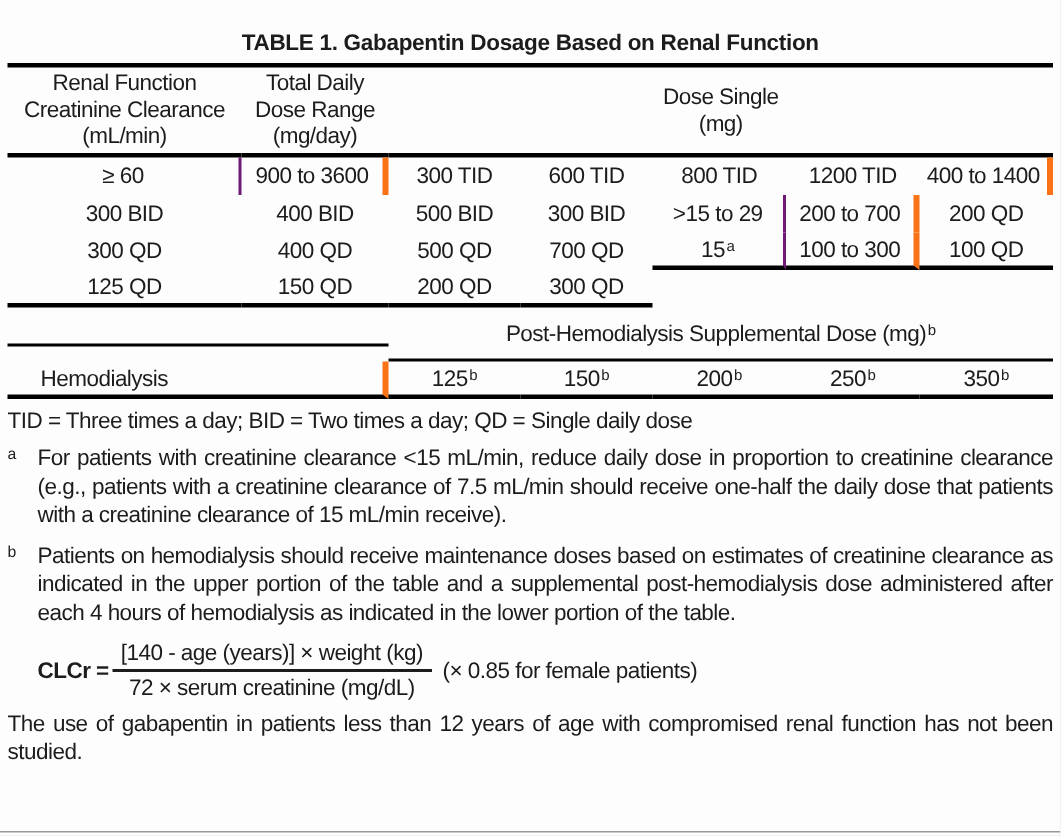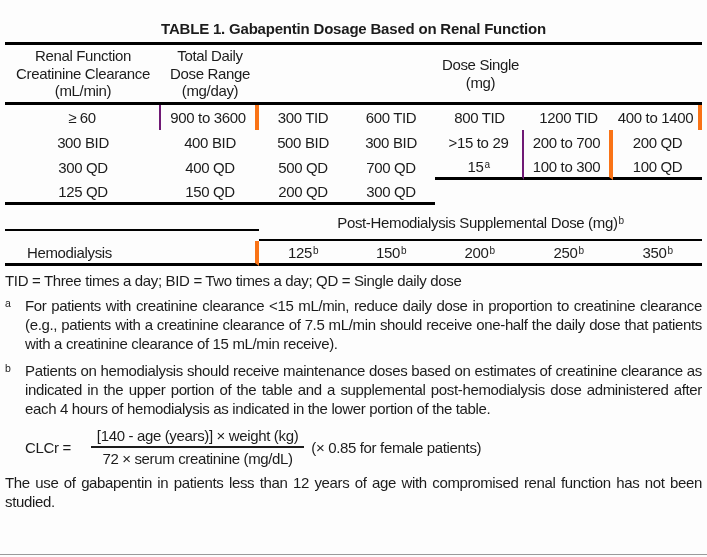--- a/index.html
+++ b/index.html
@@ -33,21 +33,21 @@
   .ph-spacer{height:26px;box-sizing:border-box;}
   .ph-header{height:36px;}
   .hemo-label{justify-content:flex-start;padding-left:22px;}
   sup{font-size:10px;line-height:0;position:relative;top:-1px;margin-left:1px;}
   .legend{font-size:15px;margin-top:5px;line-height:19px;}
   .fn{display:flex;margin-top:6px;}
   .fn-marker{width:20px;flex:0 0 20px;font-size:10.5px;padding-top:0;line-height:14px;}
   .fn-text{flex:1;font-size:15px;line-height:19px;text-align:justify;}
   .para{font-size:15px;line-height:19px;text-align:justify;margin-top:6px;}
   .equation{display:flex;align-items:center;margin:9px 0 3px 20px;font-size:15px;}
-  .eq-lhs{margin-right:20px;white-space:nowrap;}
+  .eq-lhs{margin-right:2px;white-space:nowrap;font-weight:bold;}
   .frac{display:inline-block;text-align:center;}
   .frac-num{padding:0 6px 2px 6px;border-bottom:2px solid #1c1c1c;white-space:nowrap;}
   .frac-den{padding:2px 6px 0 6px;white-space:nowrap;}
   .eq-suffix{margin-left:7px;white-space:nowrap;}
   .bottom-rule{position:absolute;left:0;right:0;bottom:2px;border-bottom:1px solid #9a9a9a;}
 </style>
 </head>
 <body>
 
 <div class="page">

